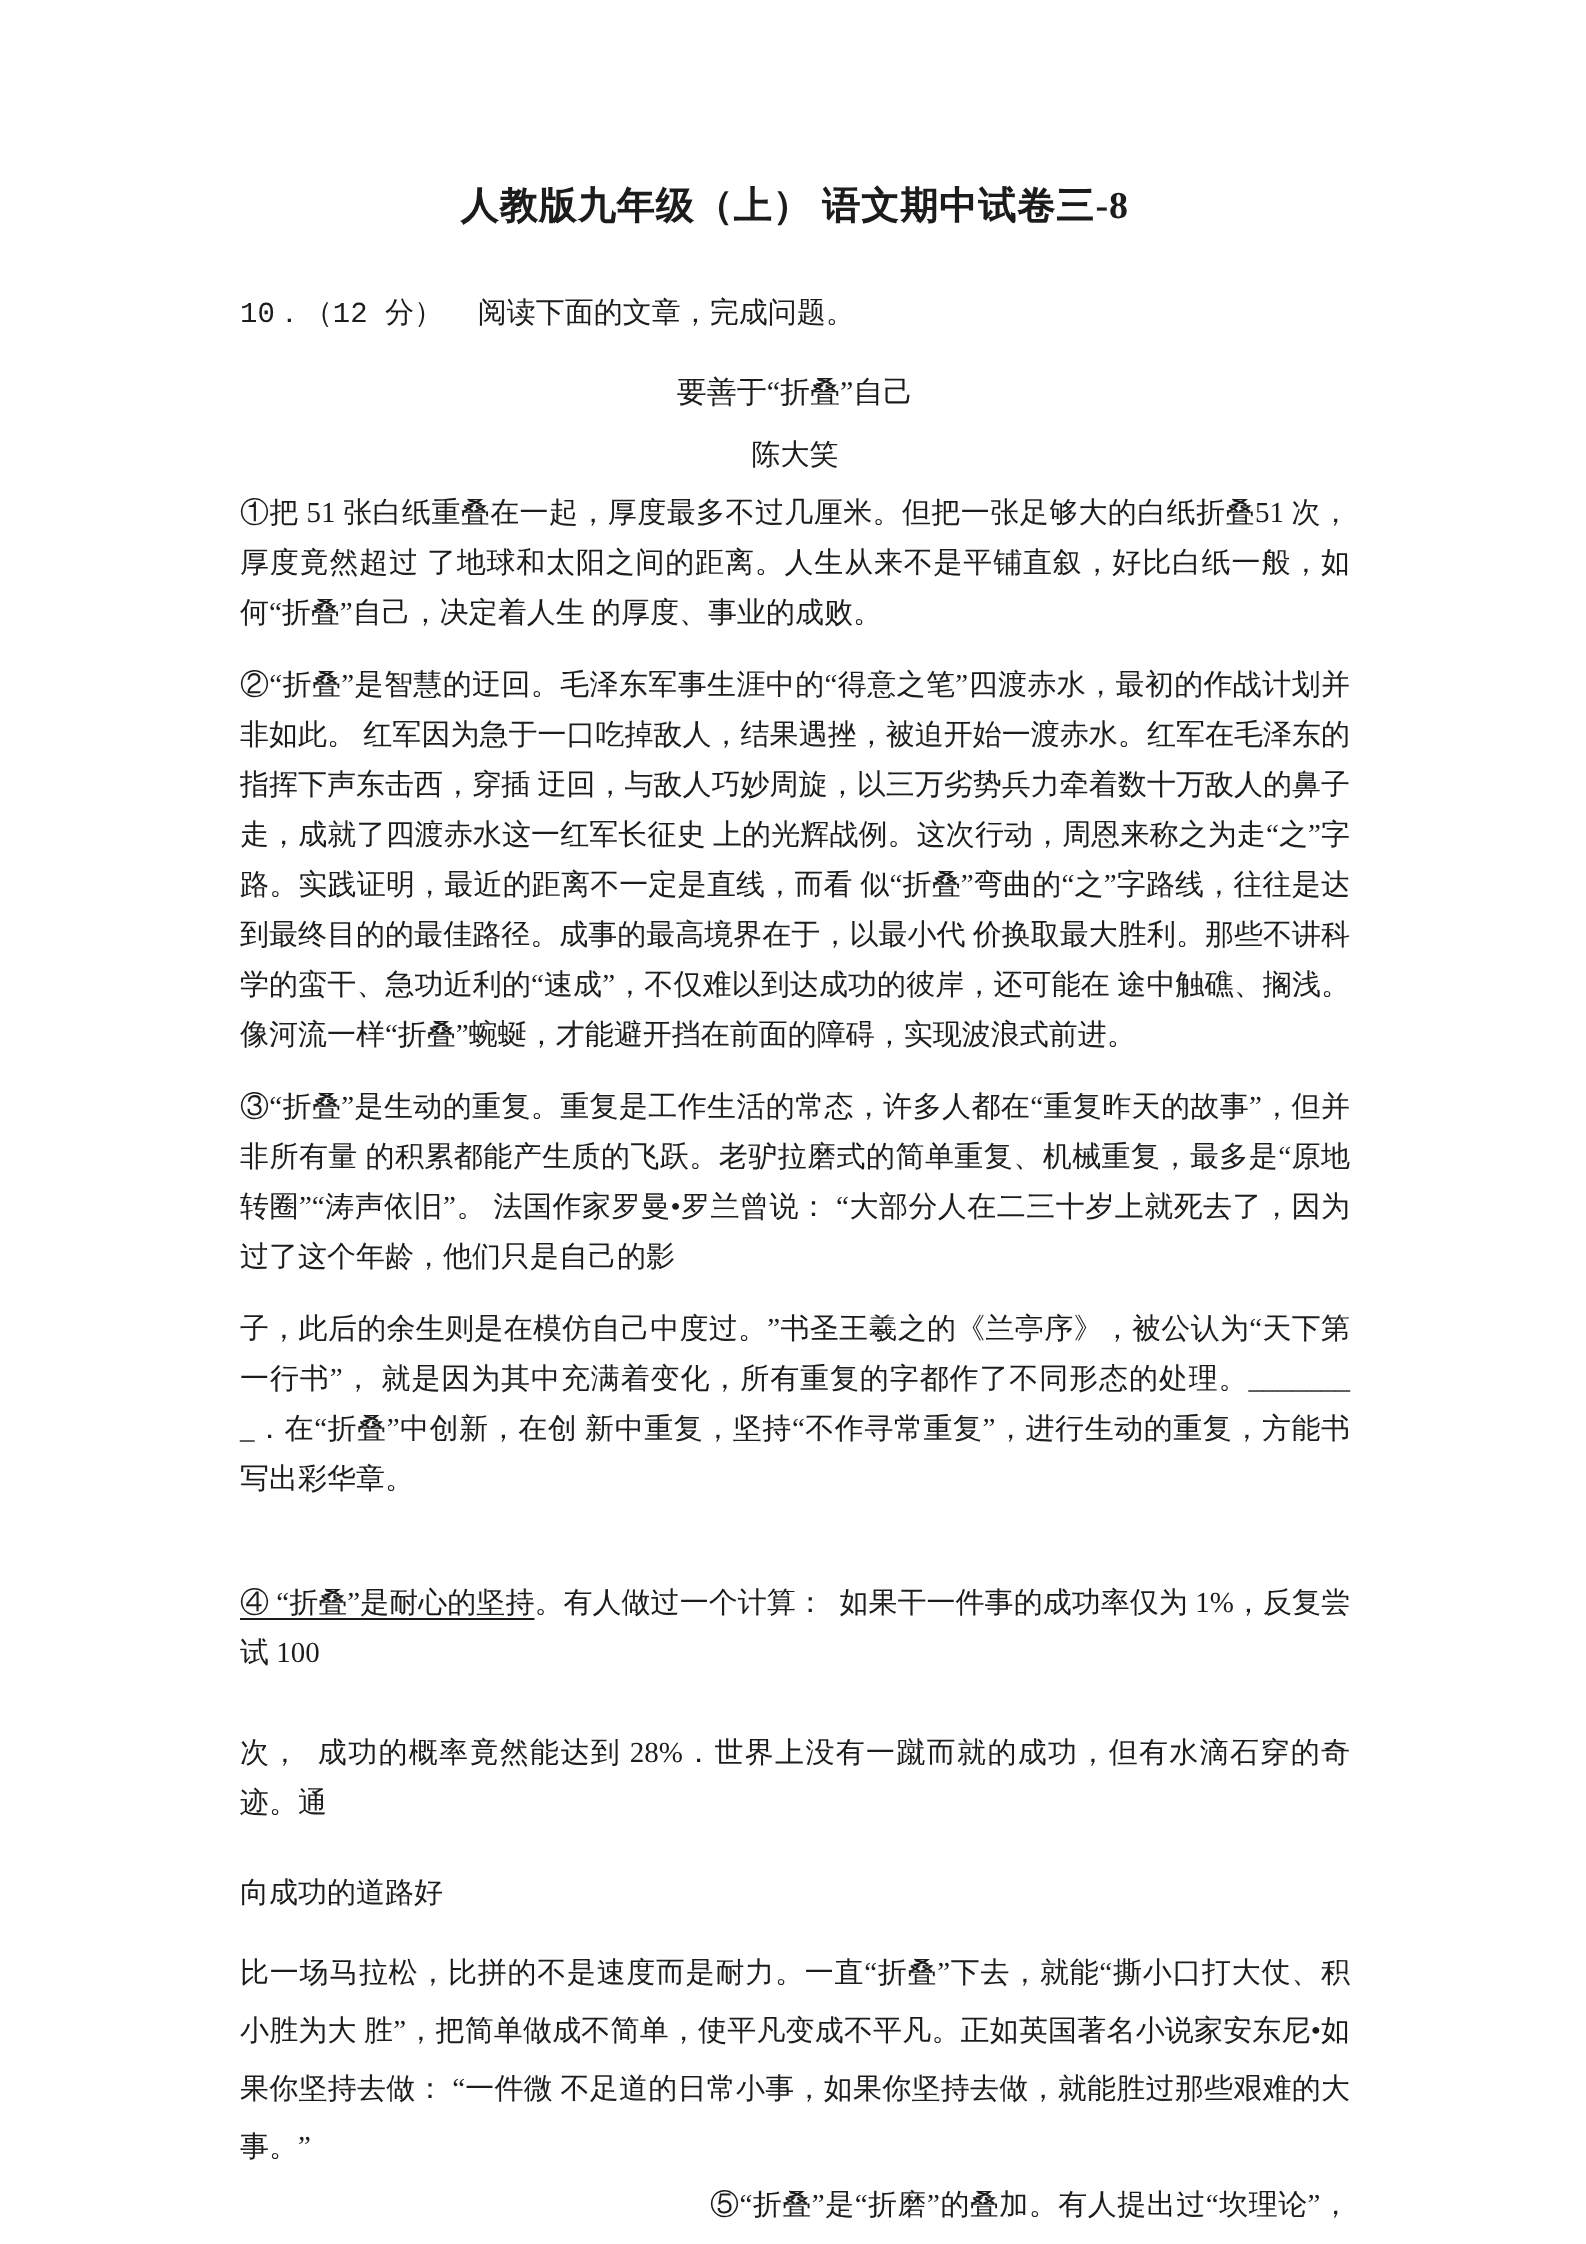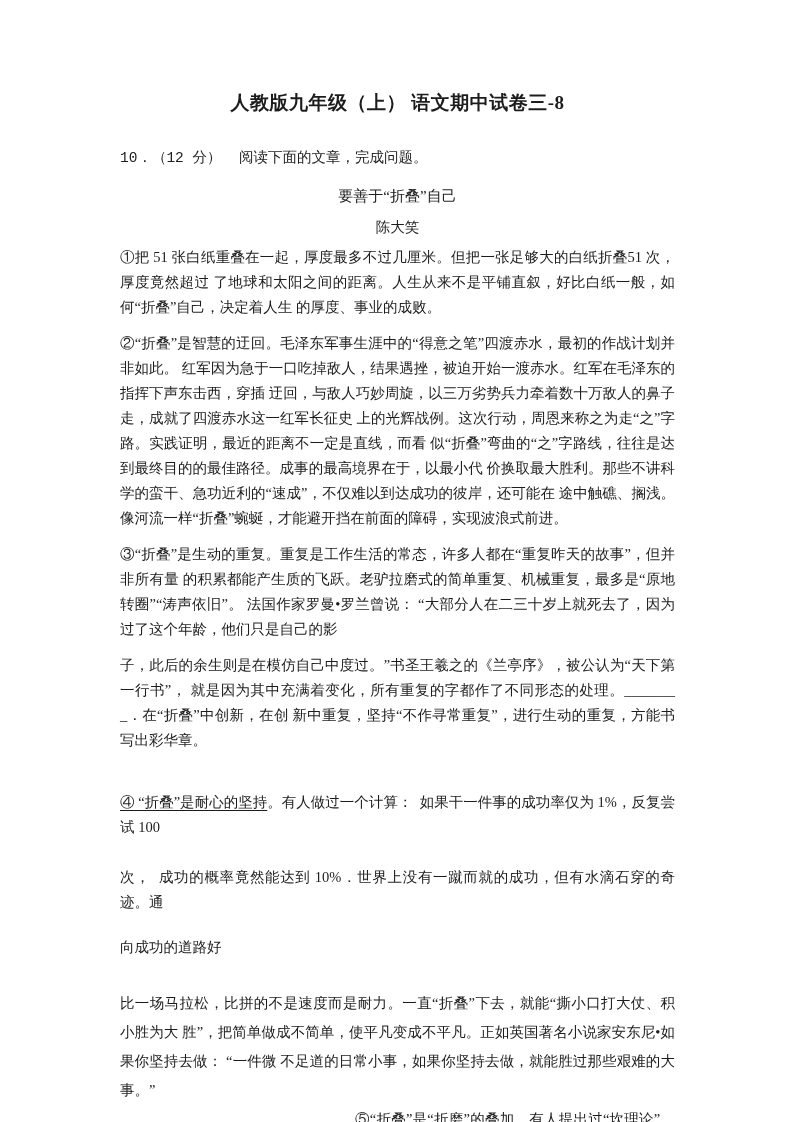--- a/index.html
+++ b/index.html
@@ -47,21 +47,21 @@
     font-size: 14.5px;
     line-height: 25px;
     text-align: justify;
     margin: 0 0 11px 0;
     white-space: pre-wrap;
     word-break: break-all;
   }
   .mb-lg  { margin-bottom: 37px; }
   .mb-md  { margin-bottom: 25px; }
   .mb-md2 { margin-bottom: 20px; }
-  .mb-sm  { margin-bottom: 29px; }
+  .mb-sm  { margin-bottom: 13px; }
   .mb-0   { margin-bottom: 0; }
   .loose  { line-height: 29px; }
   .indent-5 { text-indent: 235px; }
   .u {
     text-decoration: underline;
     text-underline-offset: 3px;
     margin-top: 36px;
   }
 </style>
 </head>
@@ -80,21 +80,21 @@
   <p class="para">①把 51 张白纸重叠在一起，厚度最多不过几厘米。但把一张足够大的白纸折叠51 次，厚度竟然超过 了地球和太阳之间的距离。人生从来不是平铺直叙，好比白纸一般，如何“折叠”自己，决定着人生 的厚度、事业的成败。</p>
 
   <p class="para">②“折叠”是智慧的迂回。毛泽东军事生涯中的“得意之笔”四渡赤水，最初的作战计划并非如此。 红军因为急于一口吃掉敌人，结果遇挫，被迫开始一渡赤水。红军在毛泽东的指挥下声东击西，穿插 迂回，与敌人巧妙周旋，以三万劣势兵力牵着数十万敌人的鼻子走，成就了四渡赤水这一红军长征史 上的光辉战例。这次行动，周恩来称之为走“之”字路。实践证明，最近的距离不一定是直线，而看 似“折叠”弯曲的“之”字路线，往往是达到最终目的的最佳路径。成事的最高境界在于，以最小代 价换取最大胜利。那些不讲科学的蛮干、急功近利的“速成”，不仅难以到达成功的彼岸，还可能在 途中触礁、搁浅。像河流一样“折叠”蜿蜒，才能避开挡在前面的障碍，实现波浪式前进。</p>
 
   <p class="para">③“折叠”是生动的重复。重复是工作生活的常态，许多人都在“重复昨天的故事”，但并非所有量 的积累都能产生质的飞跃。老驴拉磨式的简单重复、机械重复，最多是“原地转圈”“涛声依旧”。 法国作家罗曼•罗兰曾说： “大部分人在二三十岁上就死去了，因为过了这个年龄，他们只是自己的影</p>
 
   <p class="para mb-lg">子，此后的余生则是在模仿自己中度过。”书圣王羲之的《兰亭序》，被公认为“天下第一行书”， 就是因为其中充满着变化，所有重复的字都作了不同形态的处理。________．在“折叠”中创新，在创 新中重复，坚持“不作寻常重复”，进行生动的重复，方能书写出彩华章。</p>
 
   <p class="para mb-md"><span class="u">④ “折叠”是耐心的坚持</span><span>。有人做过一个计算：  如果干一件事的成功率仅为 1%，反复尝试 100</span></p>
 
-  <p class="para mb-md2">次，  成功的概率竟然能达到 10%．世界上没有一蹴而就的成功，但有水滴石穿的奇迹。通</p>
+  <p class="para mb-md2">次，  成功的概率竟然能达到 28%．世界上没有一蹴而就的成功，但有水滴石穿的奇迹。通</p>
 
   <p class="para mb-sm">向成功的道路好</p>
 
   <p class="para loose mb-0">比一场马拉松，比拼的不是速度而是耐力。一直“折叠”下去，就能“撕小口打大仗、积小胜为大 胜”，把简单做成不简单，使平凡变成不平凡。正如英国著名小说家安东尼•如果你坚持去做： “一件微 不足道的日常小事，如果你坚持去做，就能胜过那些艰难的大事。”</p>
 
   <p class="para loose indent-5 mb-0">⑤“折叠”是“折磨”的叠加。有人提出过“坎理论”， 就是要过关卡，上台阶，好比爬山越岭，上</p>
 
 </div>
 
 </body></html>

